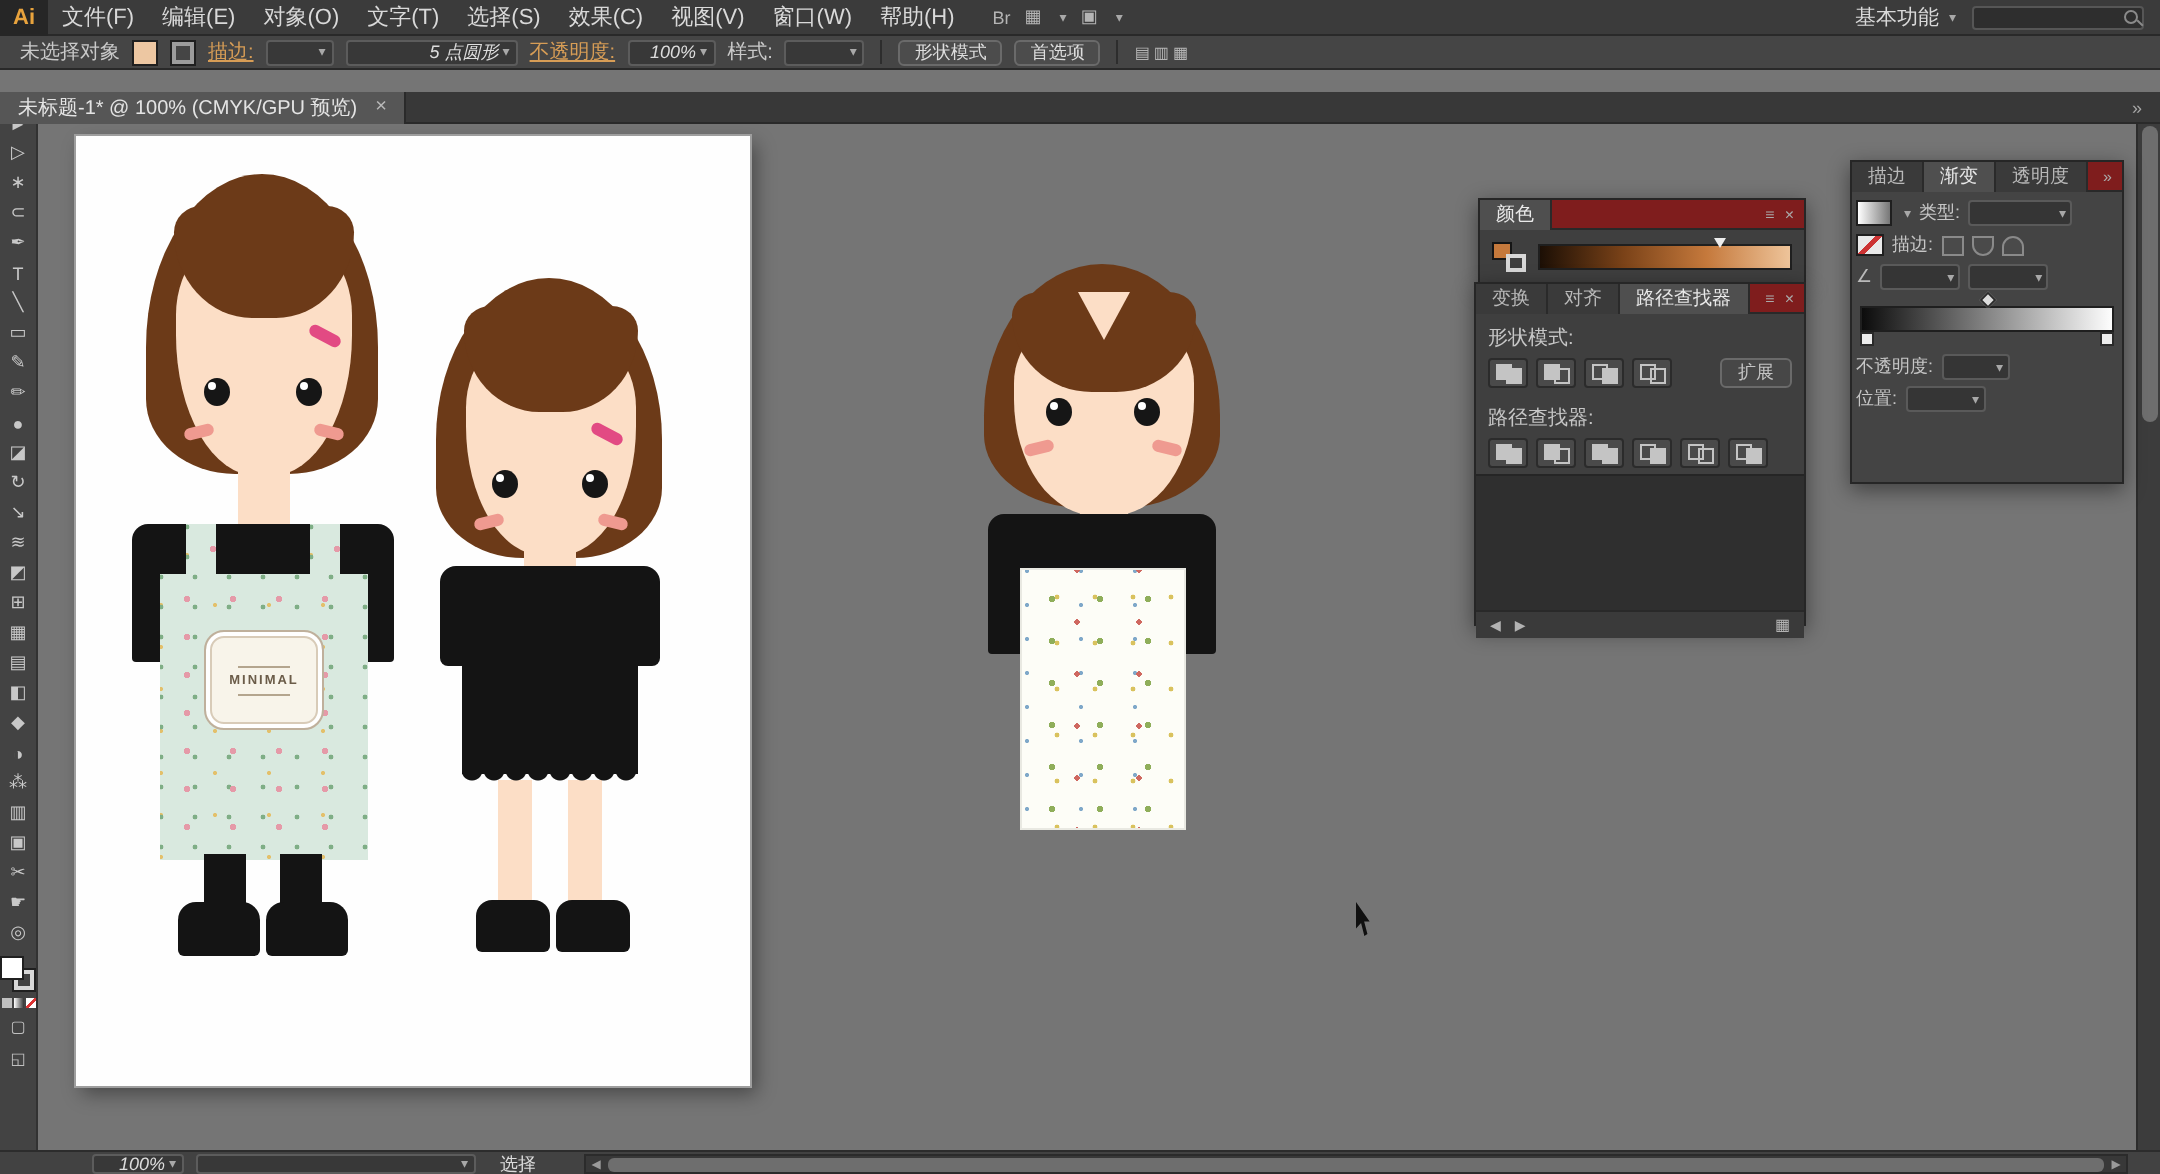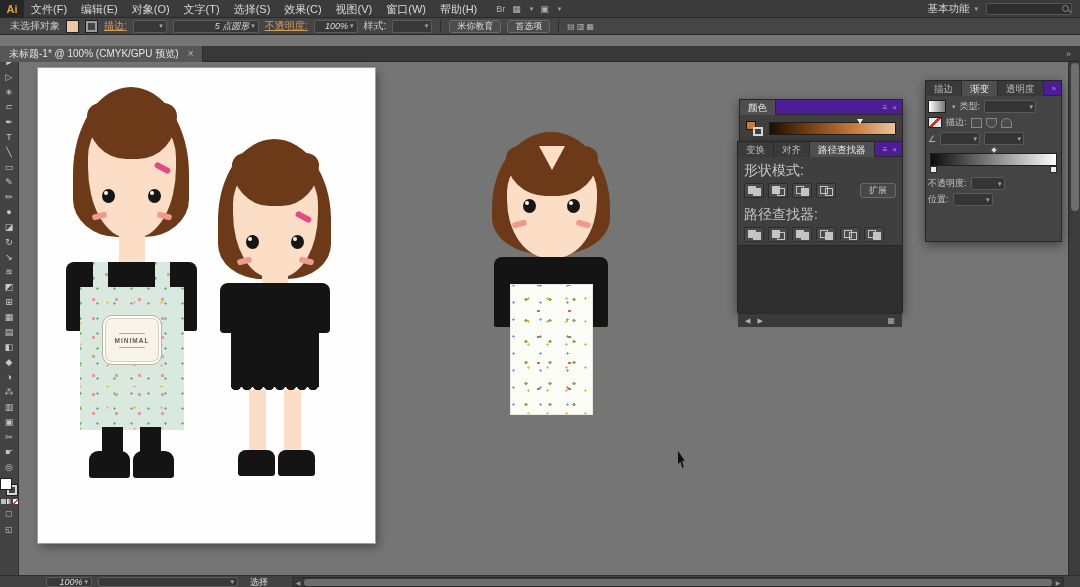--- a/index.html
+++ b/index.html
@@ -131,21 +131,21 @@
   .g3-part{left:539px;top:146px;width:26px;height:24px;background:#fcdec6;clip-path:polygon(0 0,100% 0,50% 100%);}
   .g3-eye-l{left:523px;top:199px;}.g3-eye-r{left:567px;top:199px;}
   .g3-cheek-l{left:512px;top:221px;transform:rotate(-14deg);}.g3-cheek-r{left:576px;top:221px;transform:rotate(14deg);}
   .g3-neck{left:540px;top:250px;width:24px;height:26px;}
   .g3-shirt{left:494px;top:257px;width:114px;height:70px;border-radius:8px 8px 2px 2px;}
   .g3-skirt{left:510px;top:284px;width:83px;height:131px;}
 
   
   .fpanel{position:absolute;background:#3f3f3f;border:1px solid #262626;box-shadow:0 3px 10px rgba(0,0,0,.45);
           z-index:50;font-size:9.5px;color:#cfcfcf;}
-  .ptabs{height:15px;background:#4c1d95;display:flex;align-items:center;border-bottom:1px solid #292929;}
+  .ptabs{height:15px;background:#7f1d1d;display:flex;align-items:center;border-bottom:1px solid #292929;}
   .ptab{padding:0 8px;height:15px;line-height:15px;background:#3a3a3a;border-right:1px solid #2a2a2a;color:#b9b9b9;white-space:nowrap;}
   .ptab.active{background:#4f4f4f;color:#e9e9e9;}
   .ptab-icons{margin-left:auto;display:flex;gap:5px;padding-right:5px;color:#aaa;font-size:8px;align-items:center;}
 
   #gradPanel{left:925px;top:80px;width:137px;height:162px;z-index:45;background:#444;}
   .grad-body{padding:4px 2px;display:flex;flex-direction:column;gap:3px;}
   .grow{display:flex;align-items:center;gap:4px;}
   .gthumb{width:18px;height:13px;border:1px solid #1f1f1f;background:linear-gradient(90deg,#fff,#777);}
   .gswatch{width:14px;height:11px;border:1px solid #1f1f1f;background:linear-gradient(135deg,transparent 42%,#c33 42%,#c33 58%,transparent 58%),#e9e9e9;}
   .glabel{color:#c6c6c6;font-size:9px;white-space:nowrap;}
@@ -164,21 +164,21 @@
   .color-body{display:flex;align-items:center;gap:6px;padding:6px 6px;}
   .cp-swatches{position:relative;width:17px;height:15px;}
   .cp-fill{position:absolute;left:0;top:0;width:10px;height:9px;background:#c5793c;border:1px solid #151515;}
   .cp-stroke{position:absolute;right:0;bottom:0;width:10px;height:9px;border:2px solid #d8d8d8;background:#3f3f3f;}
   .cp-strip{flex:1;height:13px;border:1px solid #1f1f1f;position:relative;
             background:linear-gradient(90deg,#1c0f05,#7a4218,#c5793c,#eec49a);}
   .cp-marker{position:absolute;right:26%;top:-4px;width:0;height:0;border-left:3px solid transparent;
              border-right:3px solid transparent;border-top:5px solid #ededed;}
 
   #pfPanel{left:737px;top:141px;width:166px;height:172px;}
-  .pf-label{padding:5px 6px 2px;color:#c6c6c6;font-size:14px;}
+  .pf-label{padding:5px 6px 2px;color:#c6c6c6;font-size:10px;}
   .pf-row{display:flex;align-items:center;gap:4px;padding:1px 6px 3px;}
   .pfi{width:20px;height:15px;position:relative;background:#4a4a4a;border:1px solid #2b2b2b;border-radius:2px;}
   .pfi i{position:absolute;width:8px;height:8px;border:1px solid #c4c4c4;}
   .pfi i.a{left:3px;top:2px;}.pfi i.b{left:8px;top:4px;}
   .pfi.filled i{background:#c4c4c4;}
   .pfi.back i.a{background:#c4c4c4;}
   .pfi.front i.b{background:#c4c4c4;}
   .expand-btn{margin-left:auto;height:15px;padding:0 8px;border:1px solid #6a6a6a;border-radius:3px;color:#c4c4c4;
               background:#474747;display:inline-flex;align-items:center;font-size:9px;font-family:inherit;}
   .pf-empty{height:68px;background:#2f2f2f;border-top:1px solid #252525;}
@@ -268,21 +268,21 @@
     <span class="cb-select w44">
         <i>100%</i>
         <b class="dd">▾</b>
       </span>
     <span class="cb-text">样式:</span>
     <span class="cb-select w40">
         <i></i>
         <b class="dd">▾</b>
       </span>
     <span class="vdiv"></span>
-    <button class="cb-btn">米你教育</button>
+    <button class="cb-btn">形状模式</button>
     <button class="cb-btn">首选项</button>
     <span class="vdiv"></span>
     <span class="cb-align">▤▥▦</span>
   </div>
 
   <div class="tabbar bar">
     <div class="doc-tab">
       <span>未标题-1* @ 100% (CMYK/GPU 预览)</span>
       <span class="tab-close">×</span>
     </div>

